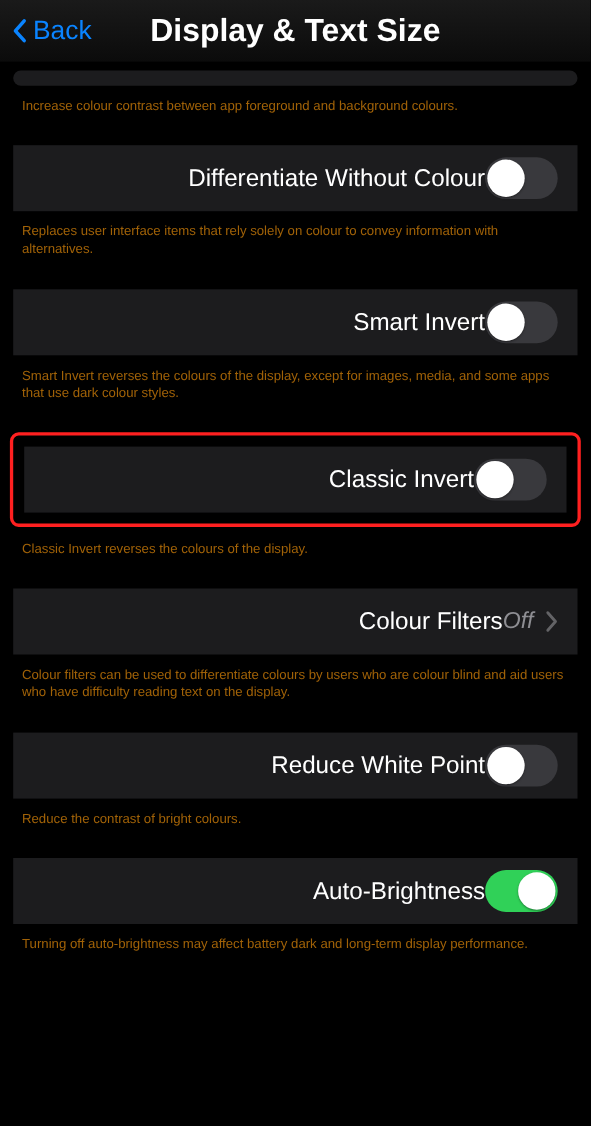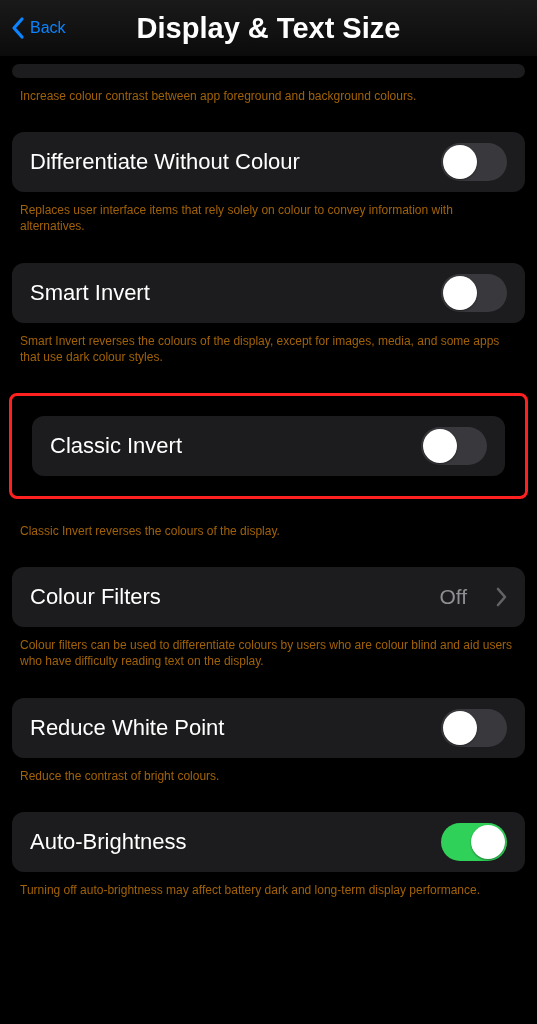--- a/index.html
+++ b/index.html
@@ -13,56 +13,56 @@
     }
     .navbar {
       height:56px;
       display:flex; align-items:center; justify-content:center;
       position:relative;
       background:linear-gradient(#1a1a1a,#0b0b0b);
     }
     .back-btn {
       position:absolute; left:10px; top:0; height:56px;
       display:flex; align-items:center; gap:4px;
-      color:#0a84ff; font-size:16px; cursor:pointer;
+      color:#0a84ff; font-size:24px; cursor:pointer;
     }
     .nav-title { font-size:29px; font-weight:600; color:#fff; }
     .content { padding:0 12px; }
     .stub-row {
       background:#1c1c1e; border-radius:12px; height:14px; margin-top:8px;
     }
     .desc {
       color:#a16207; font-size:12px; line-height:1.35;
       padding:10px 8px 0 8px;
     }
     .group { margin-top:28px; }
     .row {
-      background:#1c1c1e; border-radius:12px;
+      background:#1c1c1e; border-radius:0;
       padding:0 18px; height:60px;
-      display:flex; align-items:center; justify-content:space-between;
+      display:flex; align-items:center; justify-content:flex-end;
     }
     .row-label { font-size:22px; color:#fff; }
     .toggle {
       width:66px; height:38px; border-radius:19px;
       background:#39393d; position:relative; cursor:pointer;
       flex:0 0 auto;
     }
     .toggle.on { background:#30d158; }
     .knob {
       position:absolute; top:2px; left:2px;
       width:34px; height:34px; border-radius:50%; background:#fff;
       box-shadow:0 1px 2px rgba(0,0,0,.4);
     }
     .toggle.on .knob { left:auto; right:2px; }
     .highlight {
       border:3px solid #ff2020; border-radius:8px;
       padding:6px; margin:28px -3px 0 -3px;
     }
-    .highlight .row { margin:14px; }
-    .row-right { display:flex; align-items:center; gap:28px; color:#8e8e93; font-size:21px; }
+    .highlight .row { margin:4px; }
+    .row-right { display:flex; align-items:center; gap:10px; color:#8e8e93; font-size:21px;font-style:italic; }
     .chev { color:#636366; }
   </style>
 </head>
 <body>
 
 <div class="navbar">
   <div class="back-btn">
     <svg width="16" height="24" viewBox="0 0 16 24" fill="none">
         <path d="M12 3 L4 12 L12 21" stroke="#0a84ff" stroke-width="3.2" stroke-linecap="round" stroke-linejoin="round"></path>
       </svg>
@@ -97,21 +97,21 @@
   </div>
 
   <div class="highlight">
     <div class="row">
       <span class="row-label">Classic Invert</span>
       <div class="toggle">
           <div class="knob"></div>
         </div>
     </div>
   </div>
-  <div class="desc" style="padding-top:24px">Classic Invert reverses the colours of the display.</div>
+  <div class="desc" style="padding-top:12px">Classic Invert reverses the colours of the display.</div>
 
   <div class="group">
     <div class="row">
       <span class="row-label">Colour Filters</span>
       <div class="row-right">
         <span>Off</span>
         <svg class="chev" width="12" height="20" viewBox="0 0 12 20" fill="none">
             <path d="M3 2 L10 10 L3 18" stroke="#636366" stroke-width="2.6" stroke-linecap="round" stroke-linejoin="round"></path>
           </svg>
       </div>

